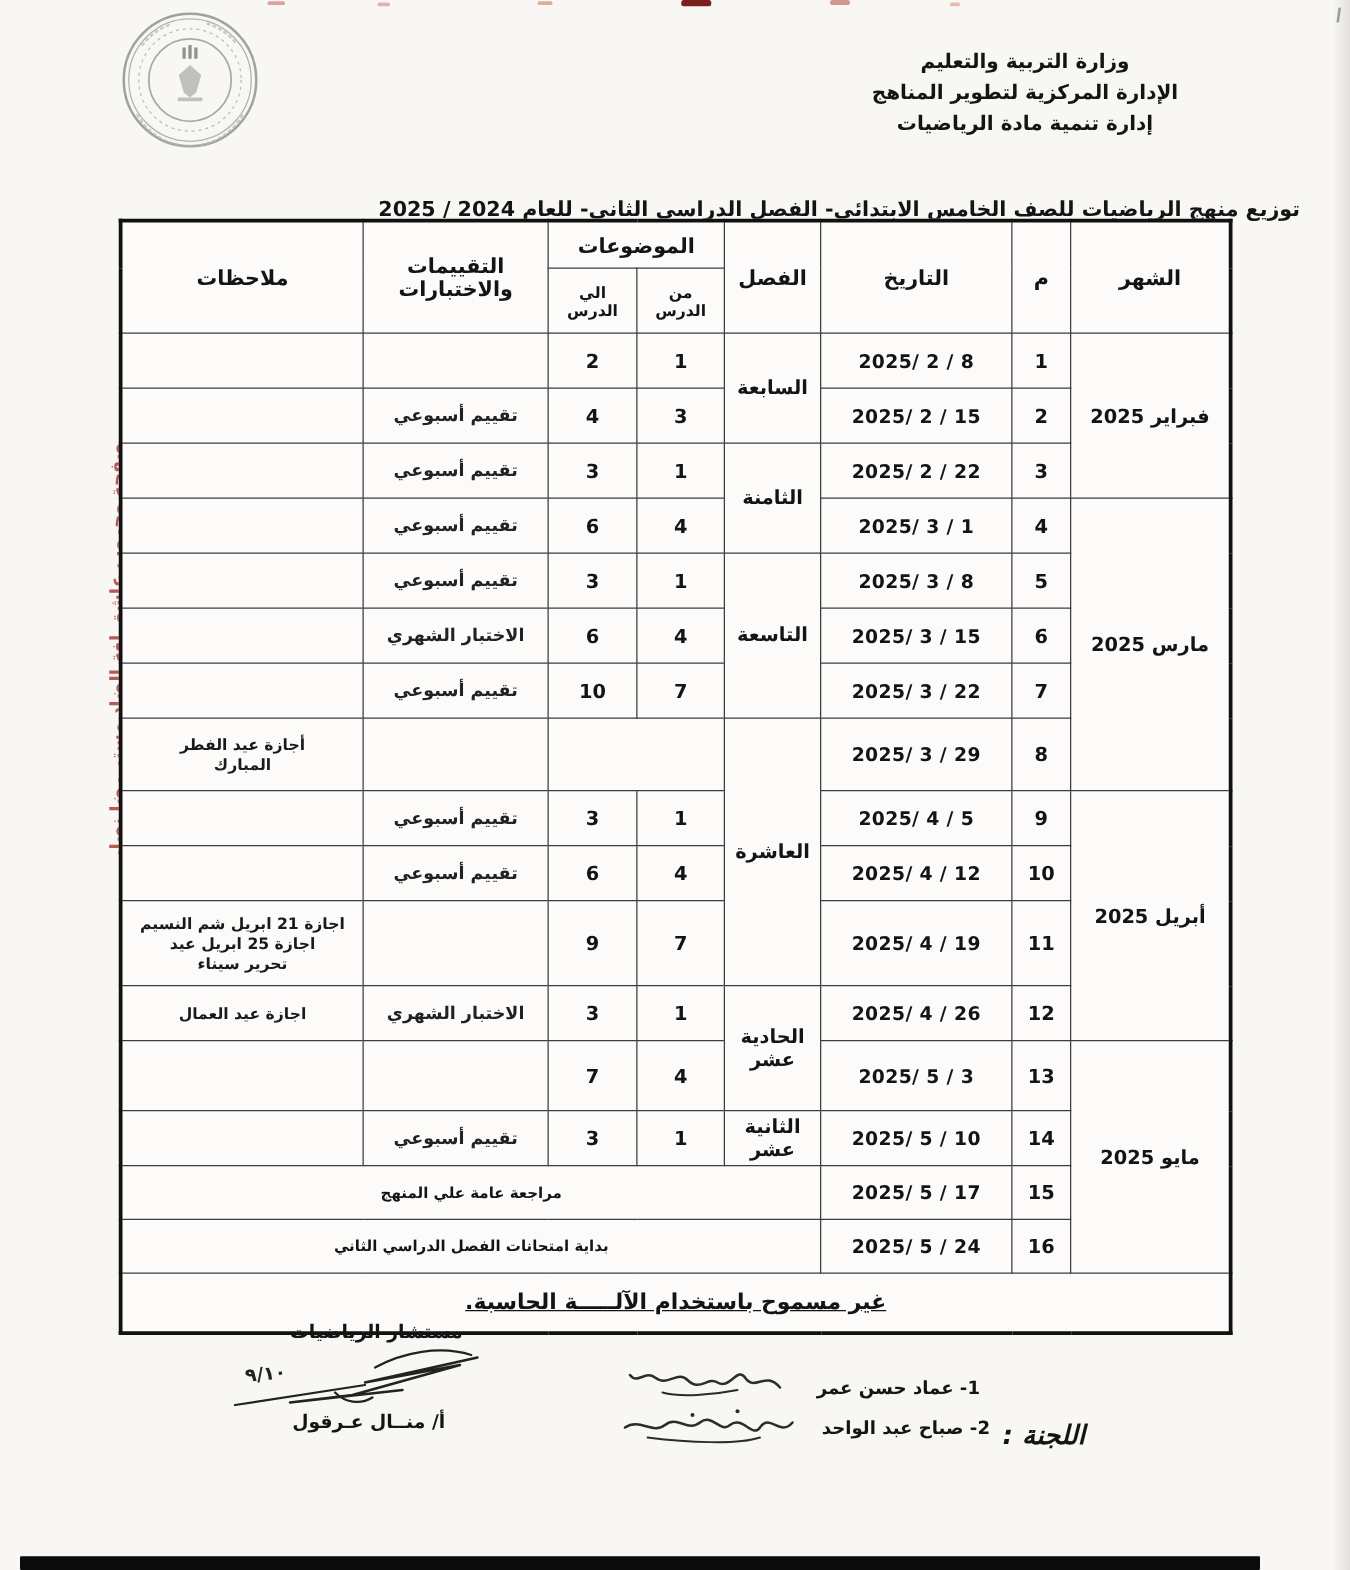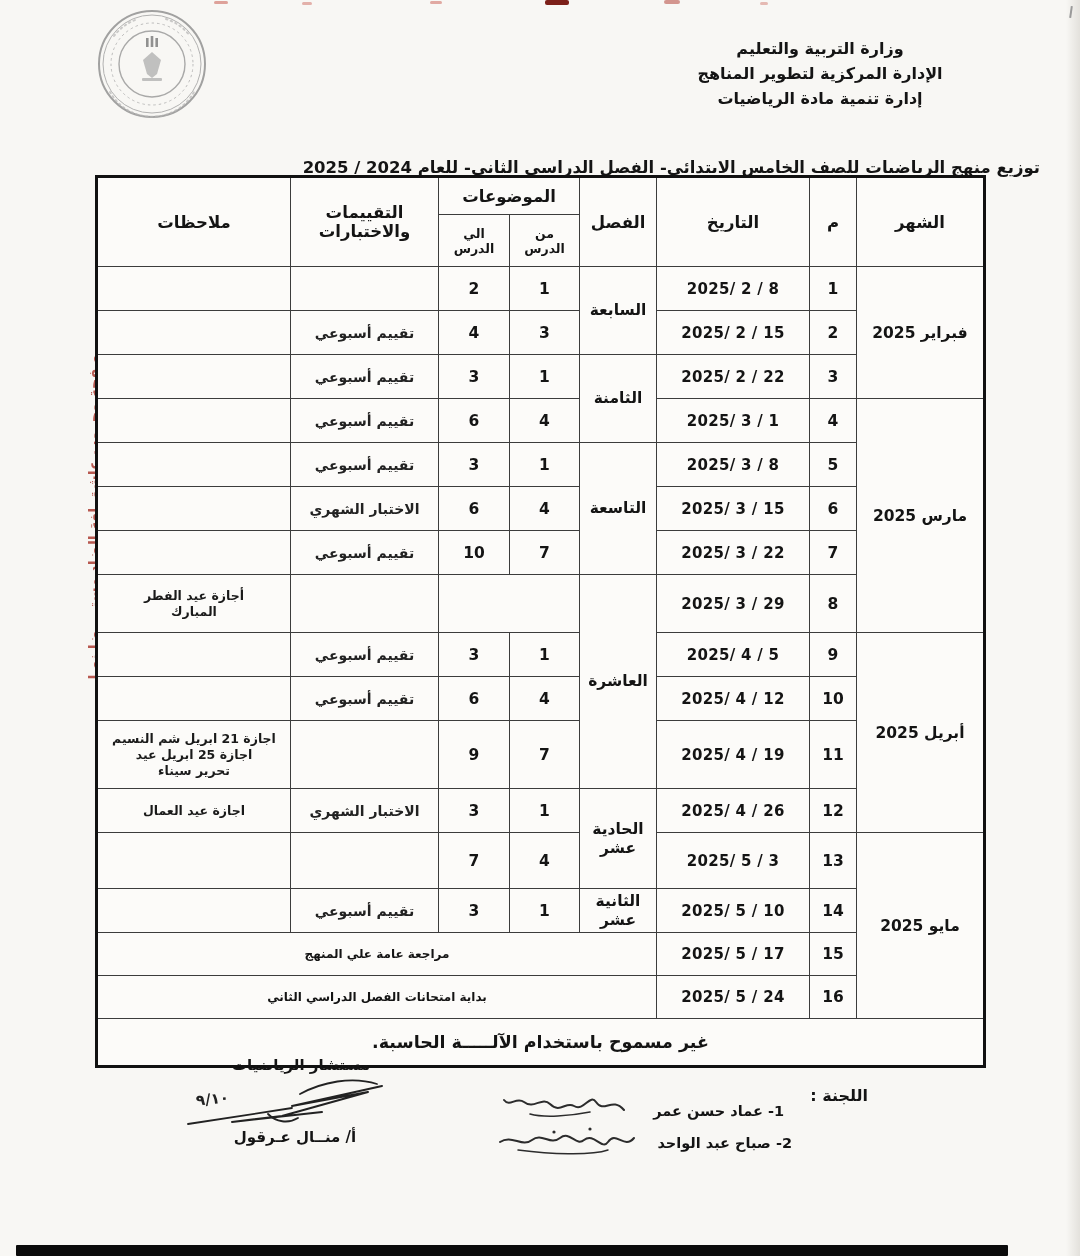--- a/index.html
+++ b/index.html
@@ -40,33 +40,33 @@
   table.sched th,table.sched td{
     border:1.4px solid #3c3c3c;padding:2px 4px;text-align:center;vertical-align:middle;
     overflow:hidden;
   }
   table.sched{border:3px solid #111;}
   thead th{font-size:16.5px;font-weight:bold;}
   .thr1{height:38px;} .thr2{height:52px;}
   .thr2 th{font-size:12.5px;line-height:15px;padding:1px 6px;}
   tbody tr{height:44px;}
   tr.h-r8{height:58px;} tr.h-r11{height:68px;} tr.h-r13{height:56px;}
-  tr.h-short{height:43px;} tr.calcrow{height:48px;}
+  tr.h-short{height:43px;} tr.calcrow{height:48px;text-decoration:underline;}
   td.month{vertical-align:top;padding-top:6px;font-weight:bold;font-size:15.5px;}
   td.num{font-weight:bold;font-size:15.5px;border:2.6px solid #0e0e0e;}
   td.date{direction:ltr;font-weight:bold;font-size:15px;border:2.8px solid #0e0e0e;letter-spacing:.3px;}
   td.chapter{font-weight:bold;font-size:15.5px;line-height:19px;}
   td.lesson{font-weight:bold;font-size:15.5px;border:2.6px solid #0e0e0e;}
   td.eval{font-weight:bold;font-size:14px;color:#222;}
   td.notes{font-weight:bold;font-size:12.5px;line-height:16px;white-space:pre-line;color:#1a1a1a;}
   td.widecell{font-weight:bold;font-size:12px;}
   td.calc{font-weight:bold;font-size:17.5px;border-top:2.6px solid #0e0e0e;}
 
   
-  .committee-title{position:absolute;top:1086px;right:212px;font-weight:bold;font-size:16px;}
+  .committee-title{position:absolute;top:1136px;right:212px;font-weight:bold;font-size:21px;font-style:italic;}
   .member{position:absolute;font-weight:bold;font-size:14.5px;}
   .member.m1{top:1103px;right:296px;}
   .member.m2{top:1135px;right:288px;margin-left:47px;}
   .sig{position:absolute;}
   .sig.s1{top:1088px;right:450px;}
   .sig.s2{top:1120px;right:440px;}
   .consultant-title{position:absolute;top:1056px;left:226px;width:150px;text-align:center;font-weight:bold;font-size:15px;}
   .consultant-sig{position:absolute;top:1072px;left:172px;}
   .consultant-score{position:absolute;top:1090px;left:196px;font-weight:bold;font-size:15px;color:#222;transform:rotate(-6deg);}
   .consultant-name{position:absolute;top:1128px;left:210px;width:170px;text-align:center;font-weight:bold;font-size:15px;}

